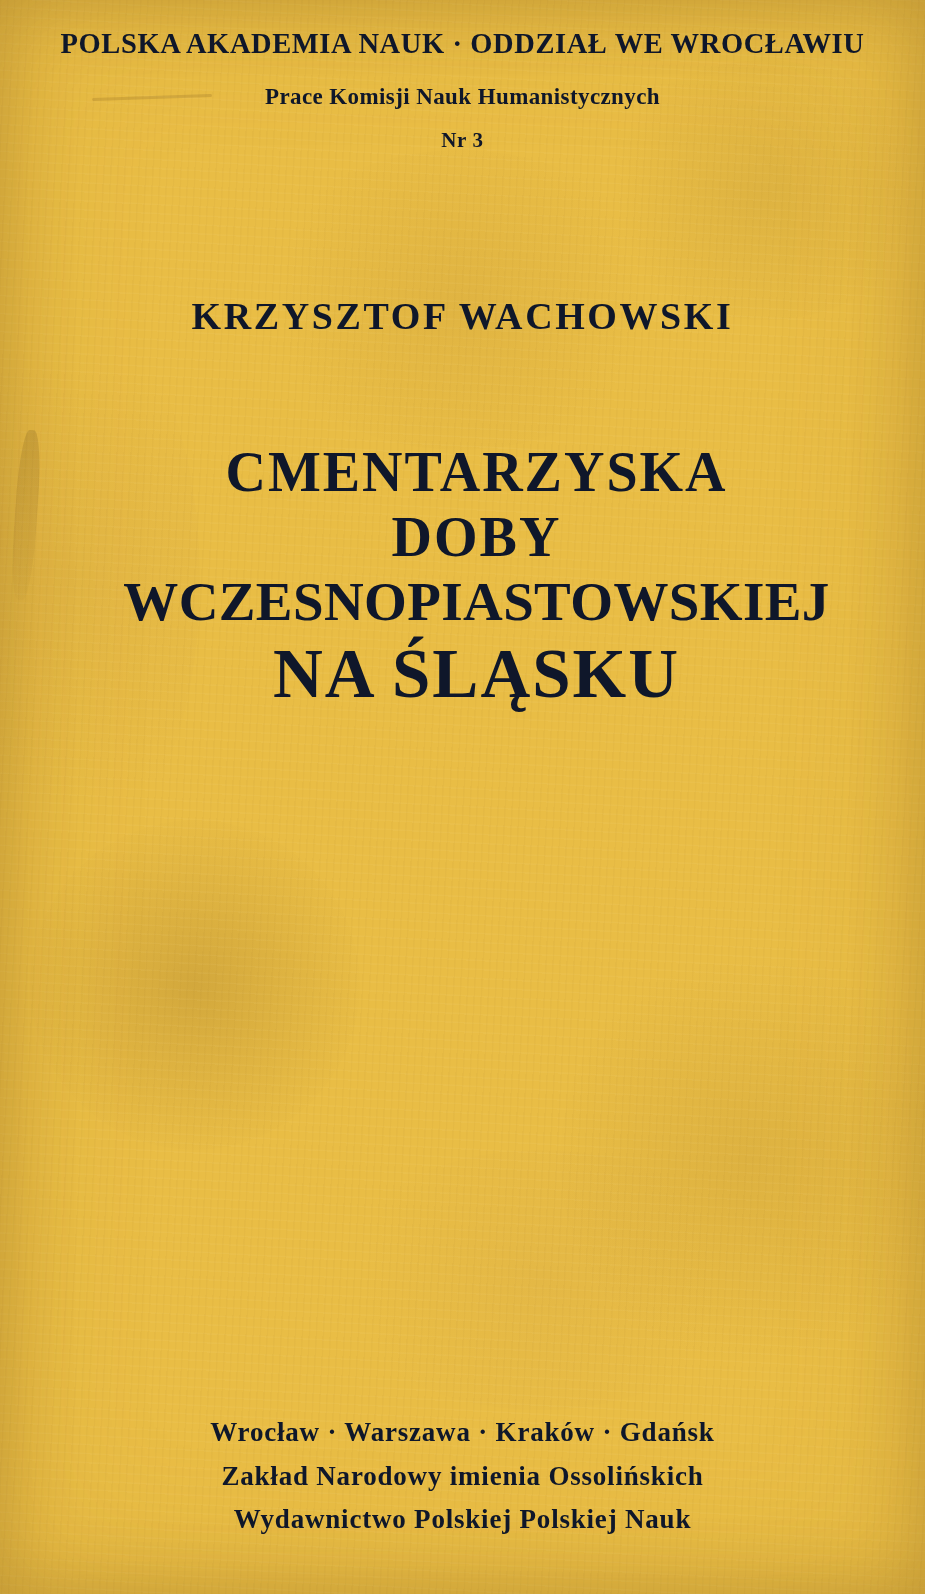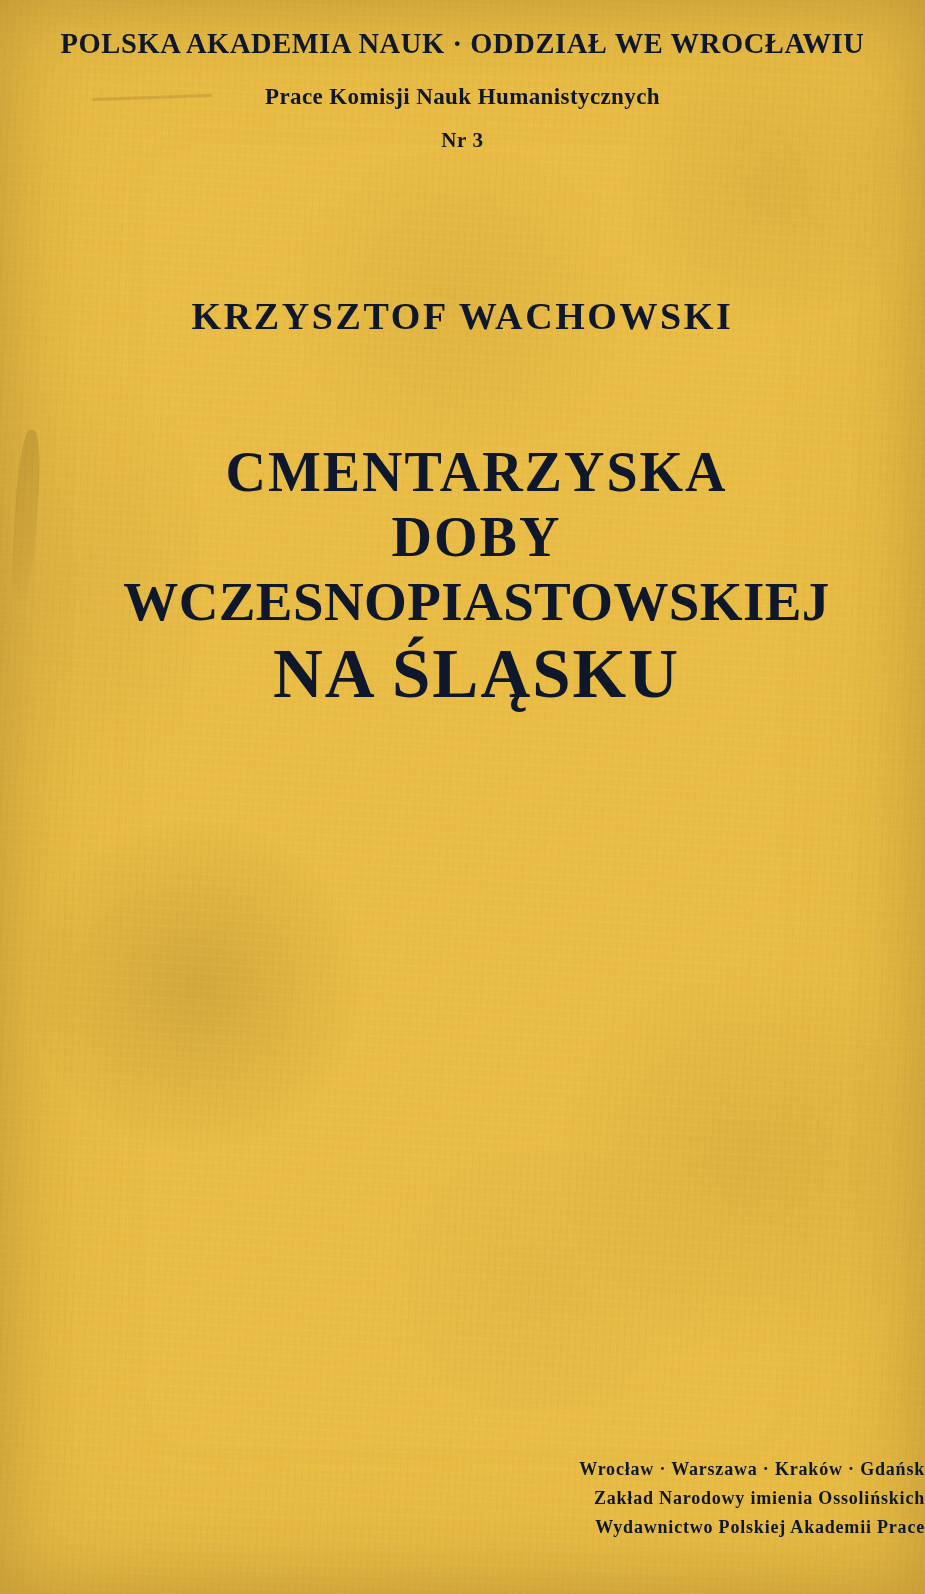--- a/index.html
+++ b/index.html
@@ -128,24 +128,23 @@
   .tl-2 { font-size: 56px; letter-spacing: 2px; }
   .tl-3 { font-size: 55px; letter-spacing: 0.4px; }
   .tl-4 { font-size: 69px; letter-spacing: 2px; }
 
   .imprint {
     position: absolute;
     bottom: 52px;
     left: 0;
     right: 0;
     font-weight: bold;
-    font-size: 18px;
+    font-size: 27px;
     line-height: 1.62;
     letter-spacing: 0.8px;
-    text-align: right;
   }
   .imprint div { white-space: nowrap; }
 </style>
 </head>
 <body>
 
 <div class="cover">
   <div class="stain s1"></div>
   <div class="stain s2"></div>
   <div class="stain s3"></div>
@@ -170,17 +169,17 @@
     <div class="title-block">
       <div class="title-line tl-1">CMENTARZYSKA</div>
       <div class="title-line tl-2">DOBY</div>
       <div class="title-line tl-3">WCZESNOPIASTOWSKIEJ</div>
       <div class="title-line tl-4">NA  ŚLĄSKU</div>
     </div>
 
     <div class="imprint">
       <div>Wrocław · Warszawa · Kraków · Gdańsk</div>
       <div>Zakład Narodowy imienia Ossolińskich</div>
-      <div>Wydawnictwo Polskiej Akademii Prace</div>
+      <div>Wydawnictwo Polskiej Polskiej Nauk</div>
     </div>
 
   </div>
 </div>
 
 </body></html>

